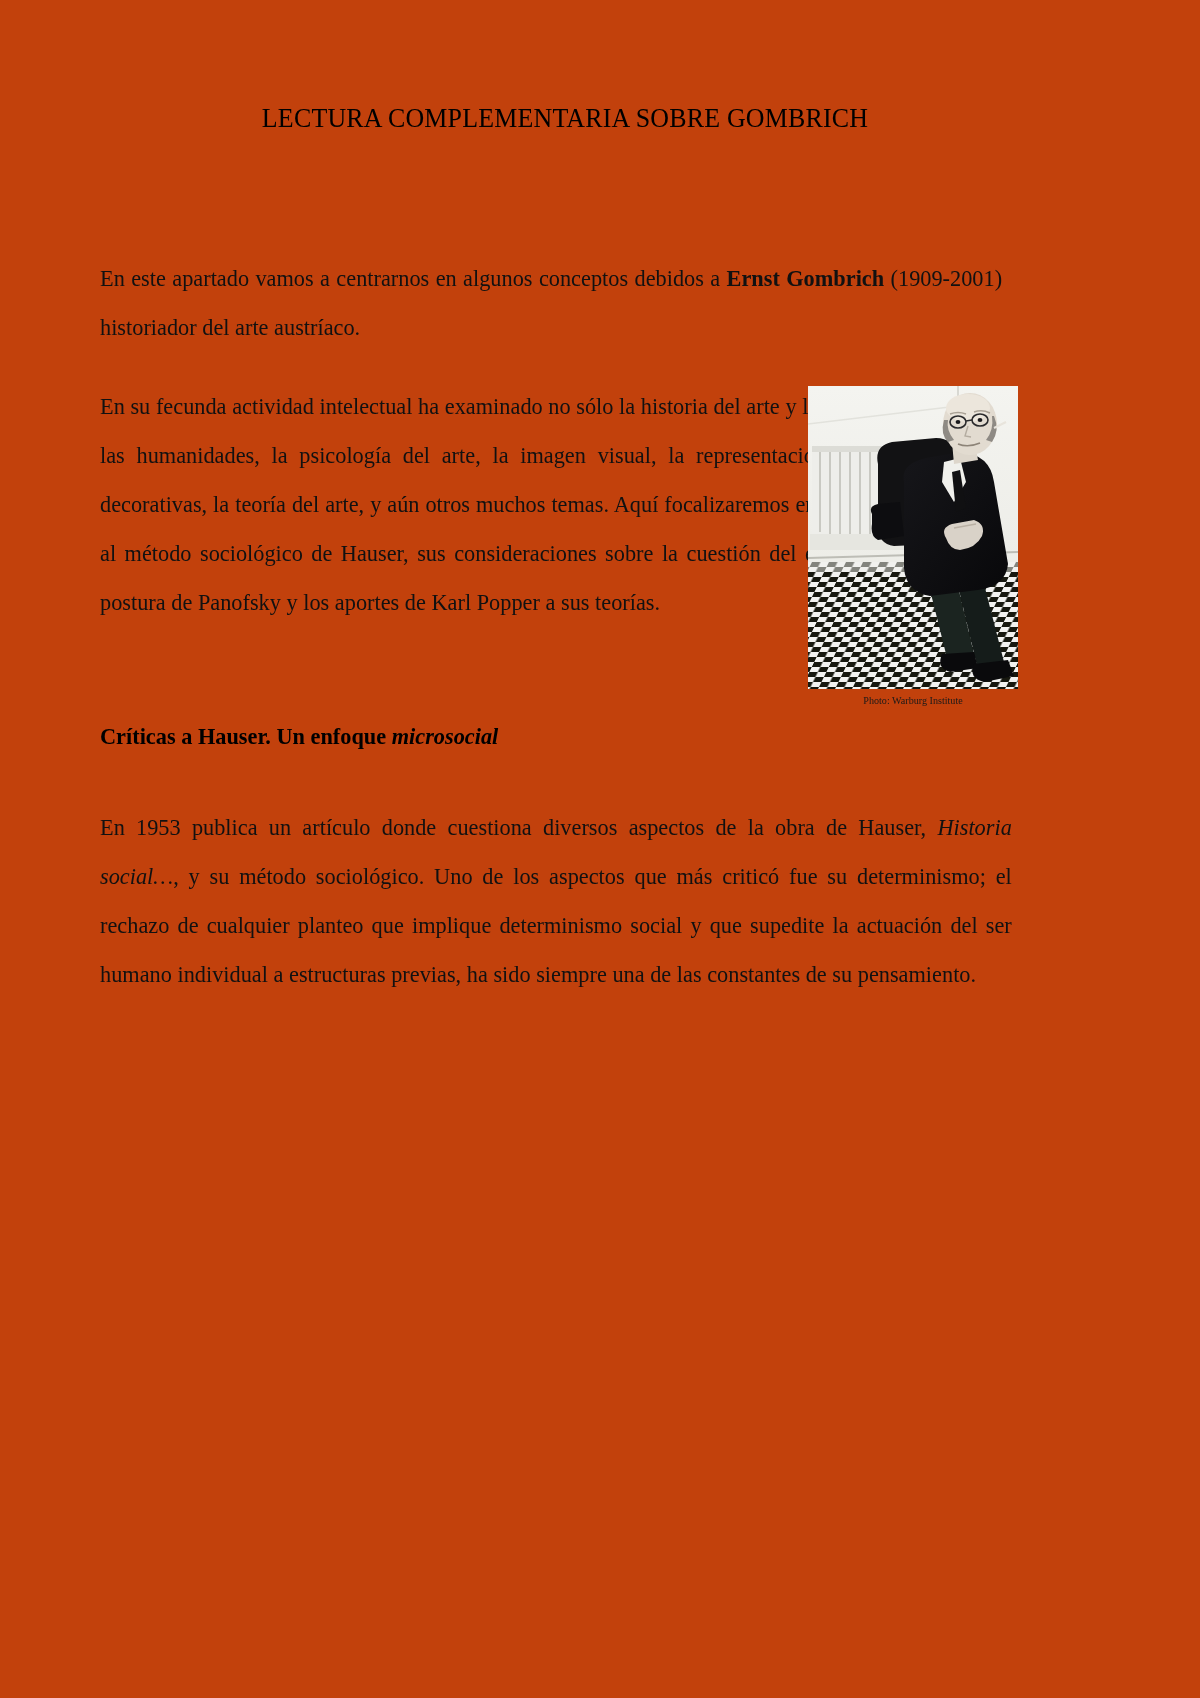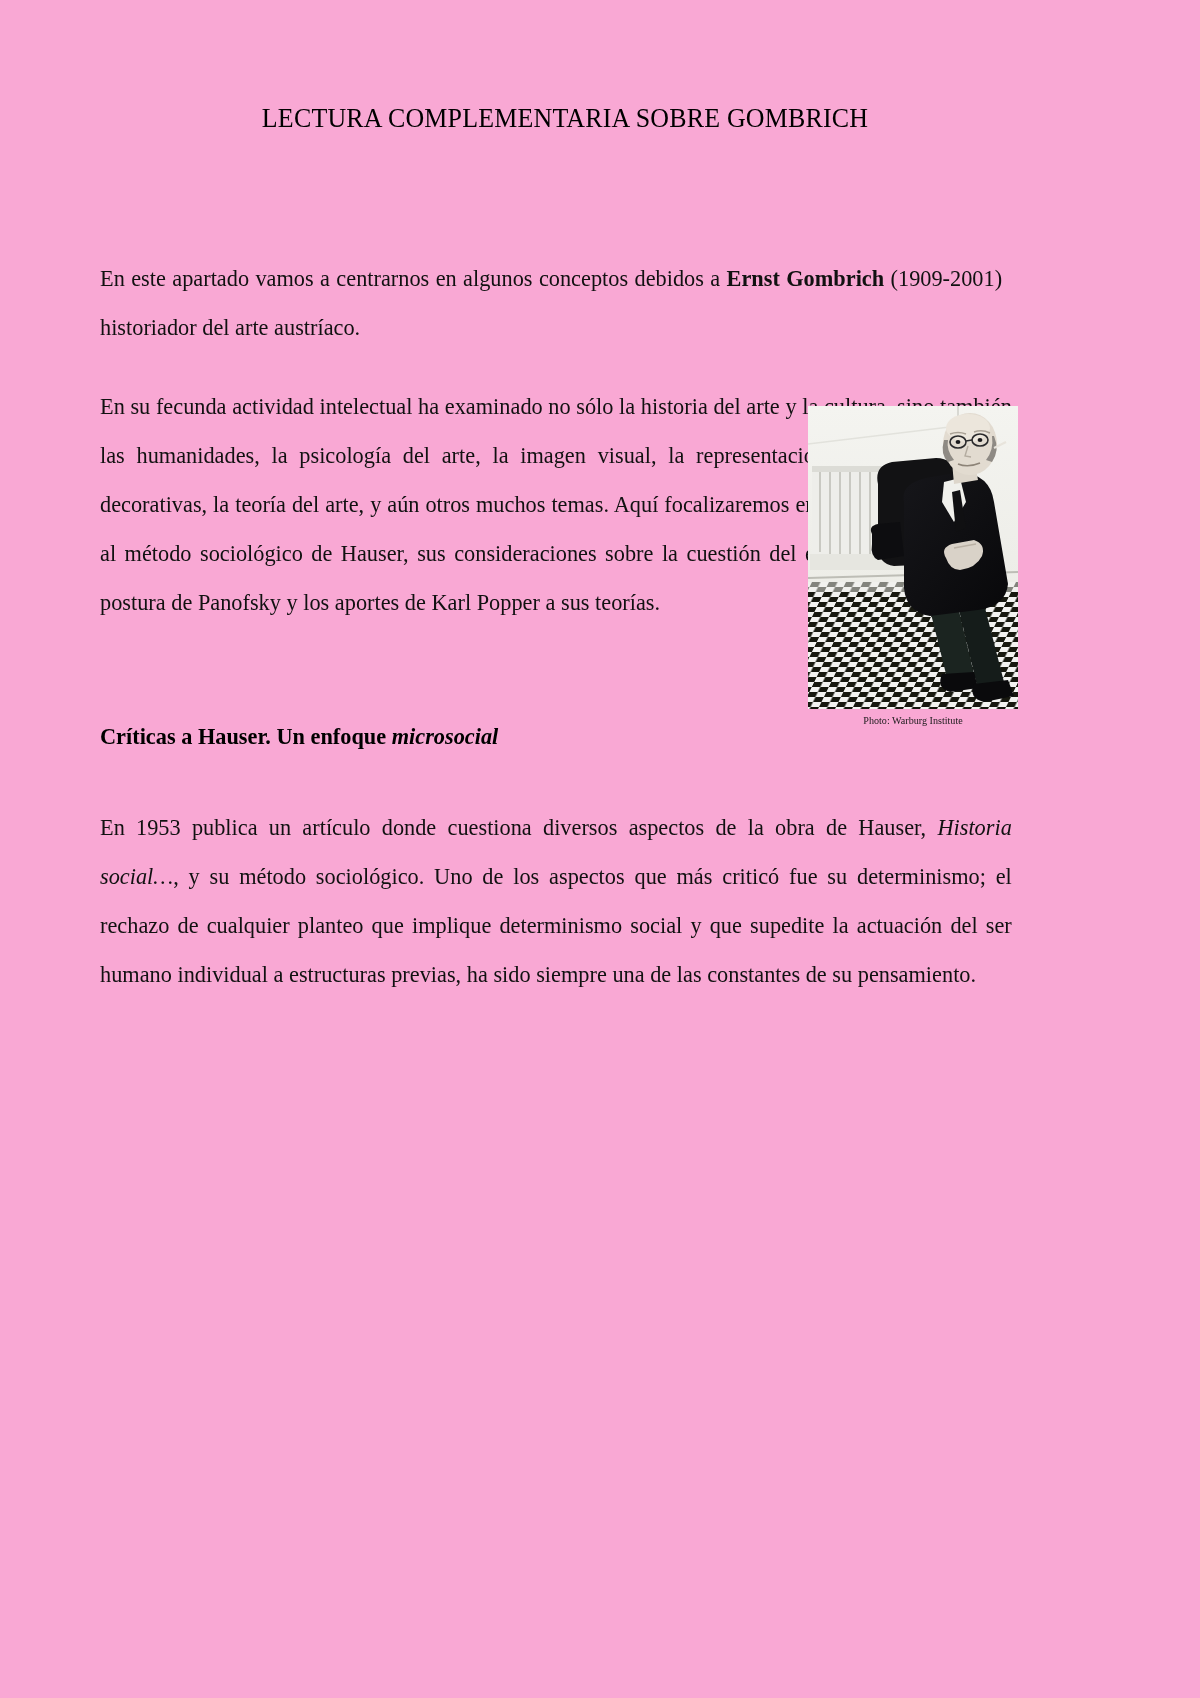--- a/index.html
+++ b/index.html
@@ -14,21 +14,21 @@
     color: #0a0a0a;
     position: relative;
     overflow: hidden;
   }
   .page {
     position: relative;
     width: 1200px;
     height: 1698px;
     padding: 0;
     box-sizing: border-box;
-    background: #f9a8d4;
+    background: #c2410c;
   }
   .content {
     position: absolute;
     left: 100px;
     top: 0;
     width: 930px;
   }
 
   
   .doc-title {
@@ -79,21 +79,21 @@
 
   .p-tail { margin-top: 46px; width: 940px; }
 
   .ital-ref { font-style: italic; }
   .bold { font-weight: bold; }
 
   
   .figure {
     position: absolute;
     left: 768px;
-    top: 390px;
+    top: 370px;
     width: 210px;
     text-align: center;
   }
   .photo {
     width: 210px;
     height: 303px;
     display: block;
     background: #f2f2ee;
     position: relative;
     overflow: hidden;

